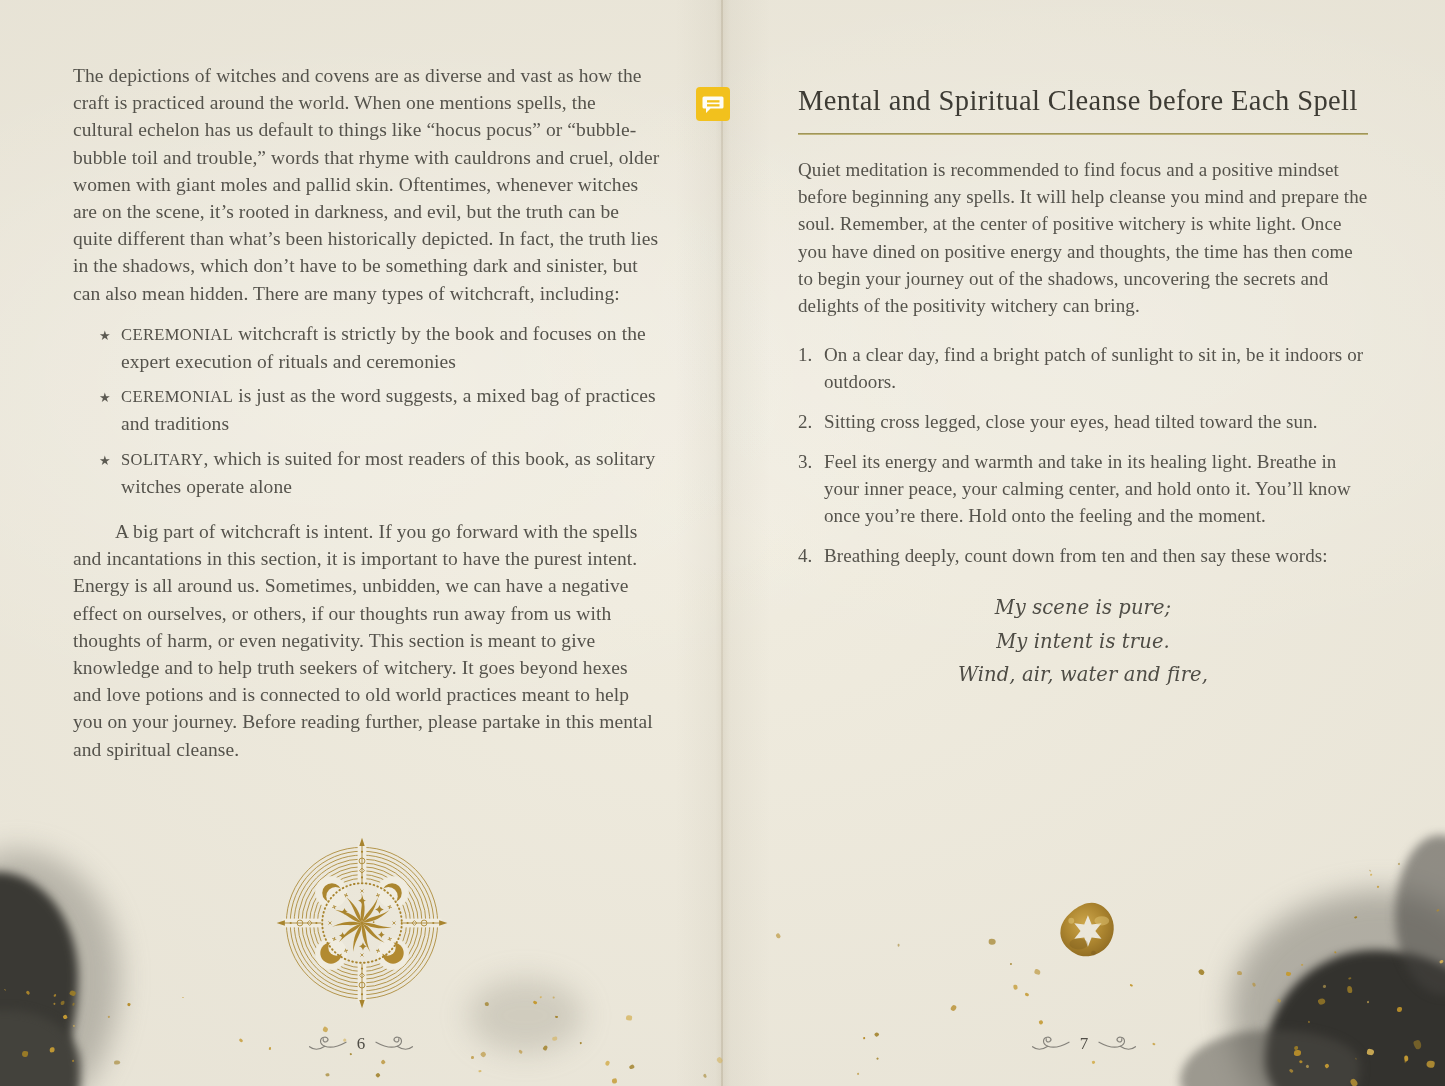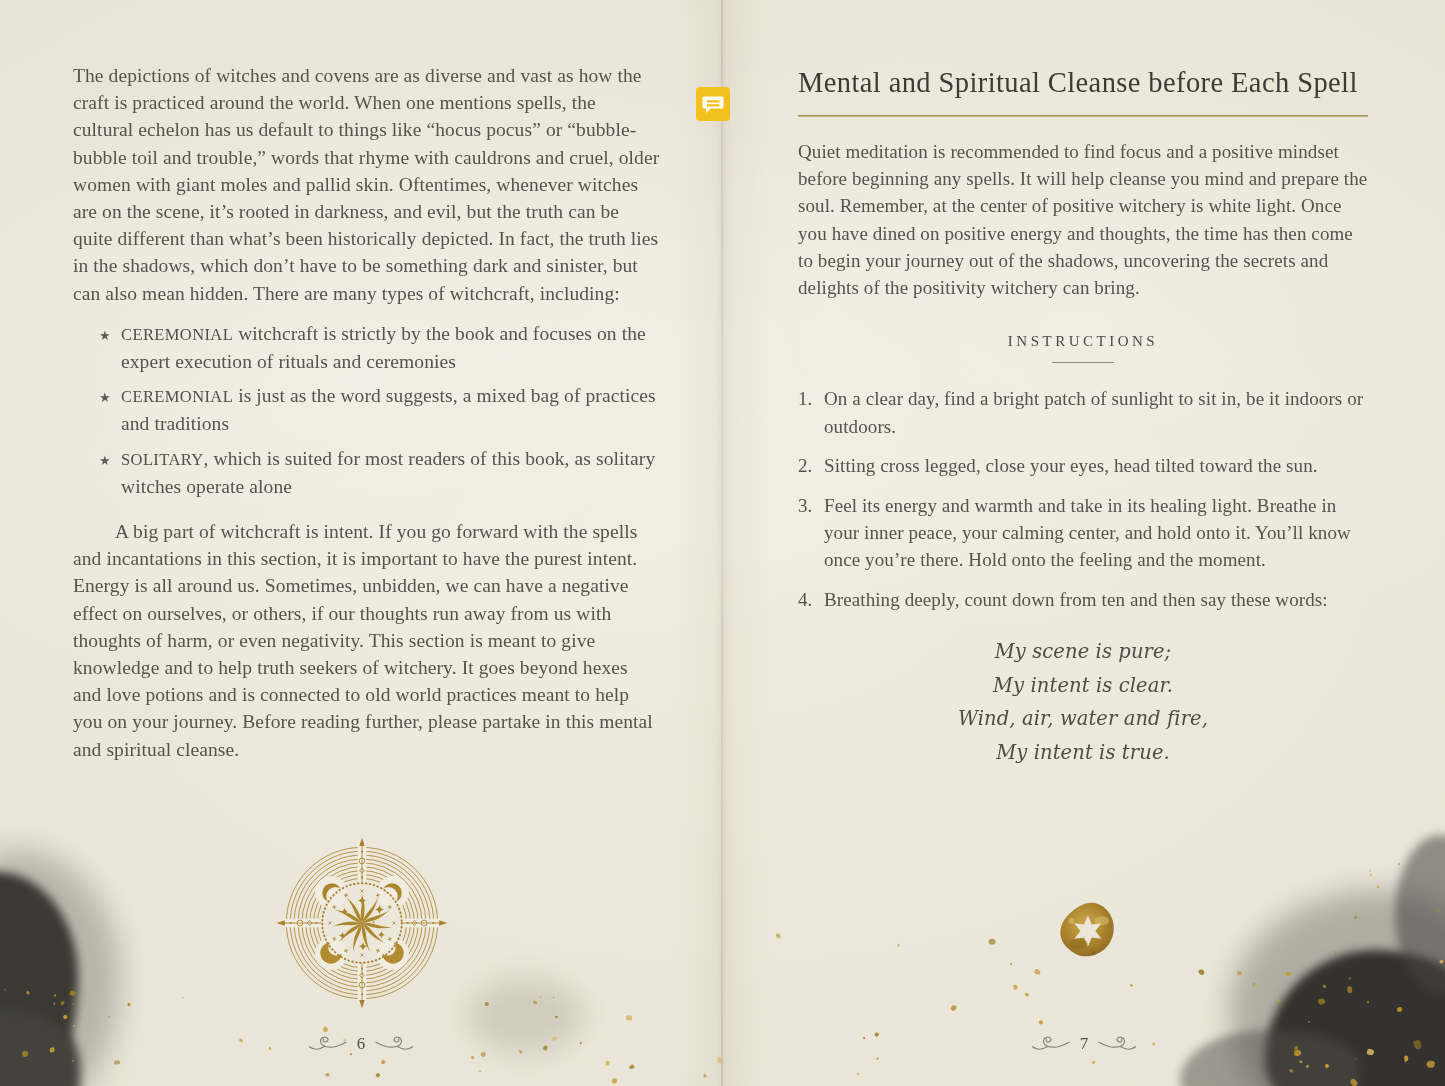--- a/index.html
+++ b/index.html
@@ -29,21 +29,21 @@
   .lp-text{position:absolute;left:73px;top:62px;width:588px;color:#55534c;font-size:19.5px;line-height:27.2px;letter-spacing:.1px;}
   .lp-text p{margin:0;}
   .bullets{margin:13px 0 0 26px;}
   .bullet{display:flex;margin-bottom:7px;}
   .bullet .star{flex:none;width:22px;font-size:13px;color:#5c5a52;padding-top:2px;}
   .bullet .btxt{flex:1;}
   .term{font-size:16.5px;letter-spacing:.4px;color:#514f48;}
   .indented{ text-indent:42px;margin-top:18px !important;}
 
   
-  .rp-text{position:absolute;left:75px;top:66px;width:570px;color:#55534c;font-size:19px;line-height:27.2px;letter-spacing:.1px;}
+  .rp-text{position:absolute;left:75px;top:84px;width:570px;color:#55534c;font-size:19px;line-height:27.2px;letter-spacing:.1px;}
   .rp-title{font-size:28.5px;line-height:34px;color:#3d3b34;font-weight:400;letter-spacing:.4px;margin:0;}
   .title-rule{height:2px;margin-top:15px;border:none;
     background:linear-gradient(to bottom,#8f854a,#cfc489);}
   .rp-intro{margin:21px 0 0 0;}
   .instructions-head{margin-top:27px;text-align:center;font-size:15px;letter-spacing:3.5px;color:#4c4a43;}
   .instructions-head .hd-underline{display:block;width:62px;height:0;border-bottom:1.2px solid #8b887f;margin:7px auto 0 auto;}
   .steps{margin-top:22px;}
   .step{display:flex;margin-bottom:12.5px;}
   .step .num{flex:none;width:26px;color:#55534c;}
   .step .stext{flex:1;}
@@ -220,24 +220,20 @@
     </svg>
   </div>
 </div>
 
 <div class="page right">
   <div class="rp-text">
     <h1 class="rp-title">Mental and Spiritual Cleanse before Each Spell</h1>
     <hr class="title-rule">
     <p class="rp-intro">Quiet meditation is recommended to find focus and a positive mindset before beginning any spells. It will help cleanse you mind and prepare the soul. Remember, at the center of positive witchery is white light. Once you have dined on positive energy and thoughts, the time has then come to begin your journey out of the shadows, uncovering the secrets and delights of the positivity witchery can bring.</p>
 
-    <div class="instructions-head">
-      <span>INSTRUCTIONS</span>
-      <span class="hd-underline"></span>
-    </div>
 
     <div class="steps">
       <div class="step">
         <span class="num">1.</span>
         <span class="stext">On a clear day, find a bright patch of sunlight to sit in, be it indoors or outdoors.</span>
       </div>
       <div class="step">
         <span class="num">2.</span>
         <span class="stext">Sitting cross legged, close your eyes, head tilted toward the sun.</span>
       </div>
@@ -246,23 +242,22 @@
         <span class="stext">Feel its energy and warmth and take in its healing light. Breathe in your inner peace, your calming center, and hold onto it. You’ll know once you’re there. Hold onto the feeling and the moment.</span>
       </div>
       <div class="step">
         <span class="num">4.</span>
         <span class="stext">Breathing deeply, count down from ten and then say these words:</span>
       </div>
     </div>
 
     <div class="verse">
       <p>My scene is pure;</p>
-      <p>My intent is clear.</p>
+      <p>My intent is true.</p>
       <p>Wind, air, water and fire,</p>
-      <p>My intent is true.</p>
     </div>
   </div>
 
   <svg class="gold-star" width="74" height="74" viewBox="0 0 80 80">
     <defs>
       <radialGradient id="gg" cx="45%" cy="40%" r="65%">
         <stop offset="0%" stop-color="#cda74c"></stop>
         <stop offset="55%" stop-color="#ad8630"></stop>
         <stop offset="100%" stop-color="#8e6a21"></stop>
       </radialGradient>

